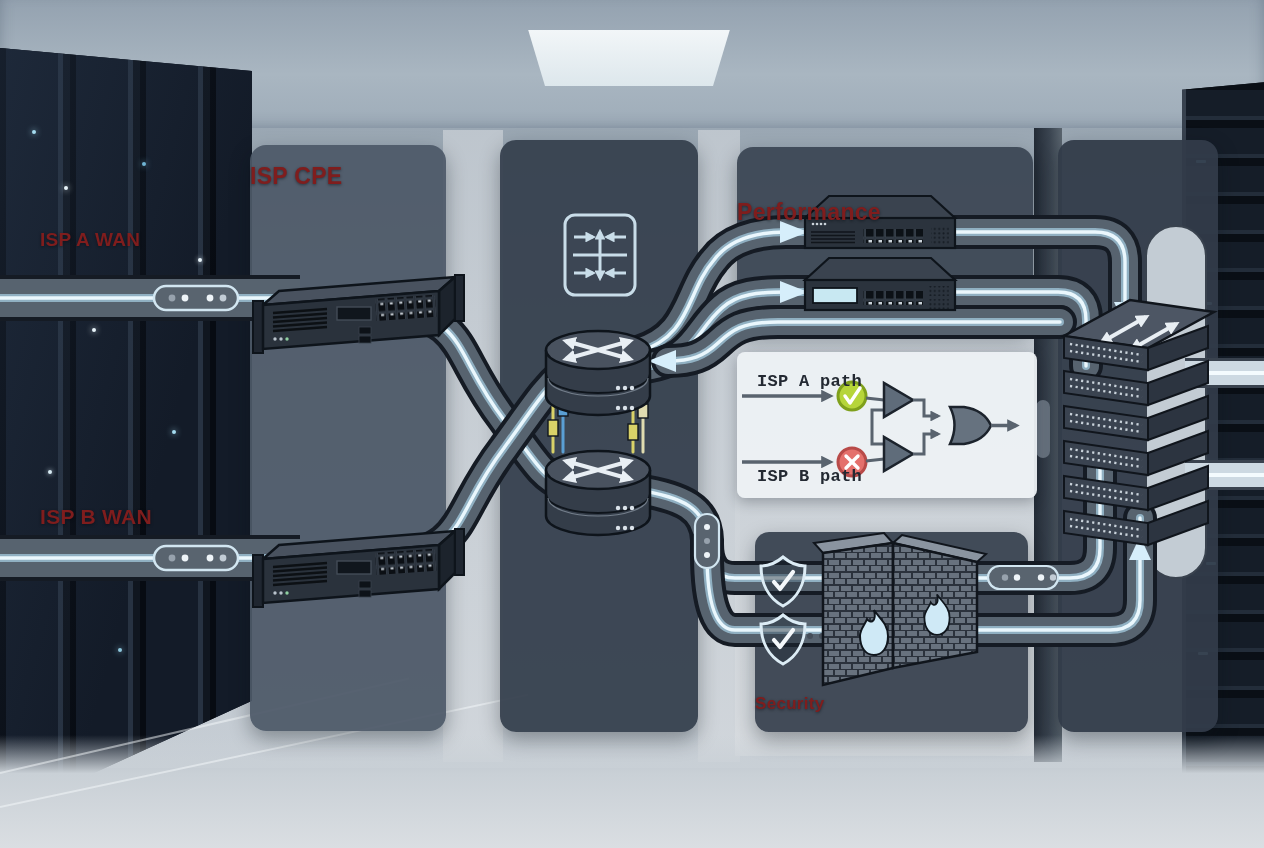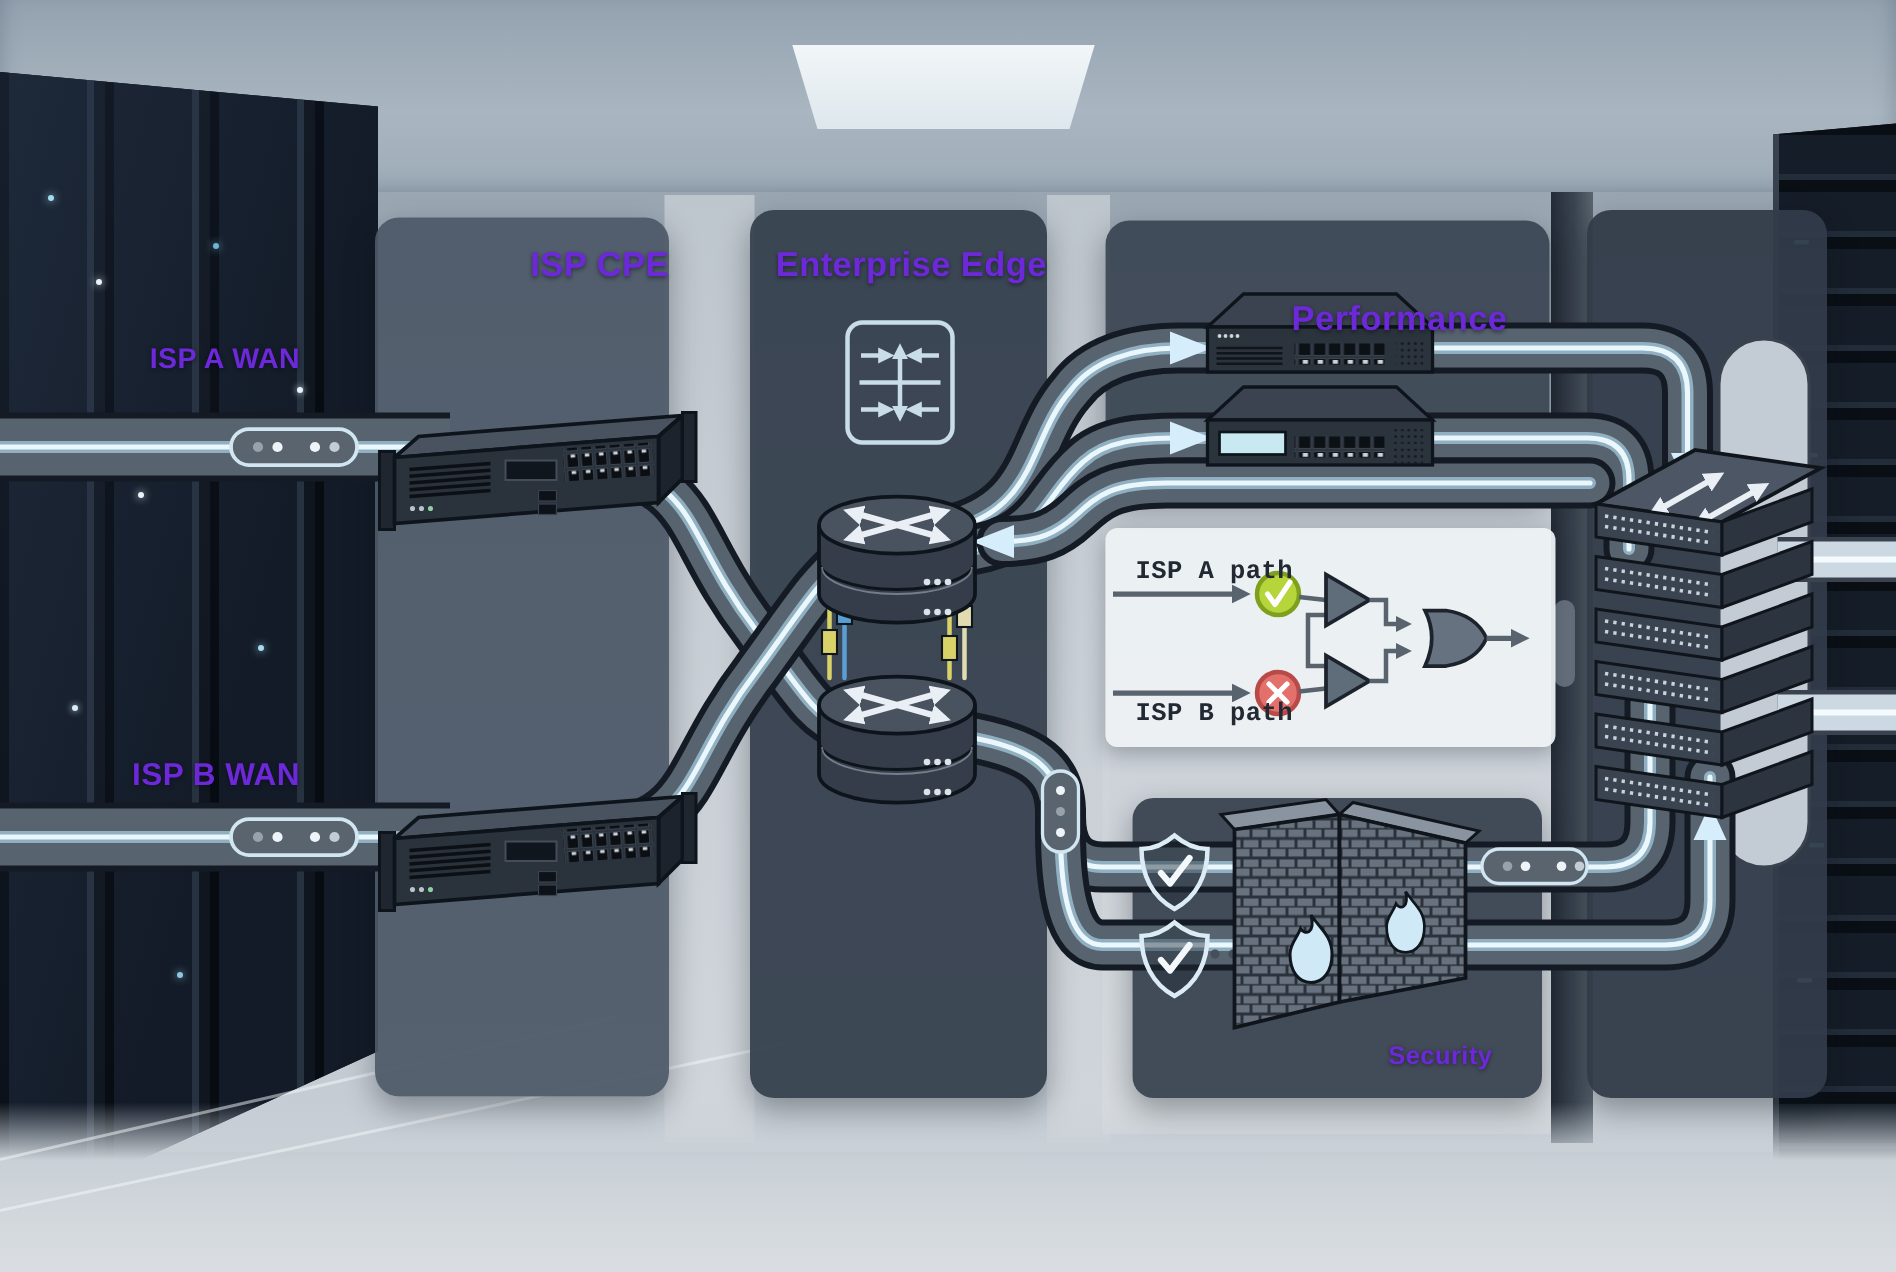--- a/index.html
+++ b/index.html
@@ -41,21 +41,21 @@
   
   .panel{border-radius:16px;box-shadow:0 8px 20px rgba(10,16,24,.35);}
   #p-cpe{left:250px;top:145px;width:196px;height:586px;background:rgba(76,88,103,.93);}
   #p-edge{left:500px;top:140px;width:198px;height:592px;background:rgba(54,64,78,.95);}
   #p-perf{left:737px;top:147px;width:296px;height:183px;background:rgba(60,70,84,.94);}
   #p-logic{left:737px;top:352px;width:300px;height:146px;border-radius:8px;
     background:rgba(237,241,244,.95);box-shadow:0 4px 14px rgba(20,28,38,.3);}
   #p-sec{left:755px;top:532px;width:273px;height:200px;background:rgba(56,66,80,.94);border-radius:14px;}
   #p-dist{left:1058px;top:140px;width:160px;height:592px;background:rgba(49,59,73,.95);}
   
-  .lbl{font-weight:700;color:#6d28d9;text-align:right;letter-spacing:.3px;
+  .lbl{font-weight:700;color:#7f1d1d;text-align:left;letter-spacing:.3px;
     text-shadow:0 1px 3px rgba(6,10,16,.5);}
   .hdr{font-size:23px;line-height:1.15;}
   .dk{color:#232932;text-shadow:none;font-size:17px;text-align:left;font-family:Liberation Mono, monospace;}
   
   .po{fill:none;stroke:#151b24;stroke-width:34;stroke-linejoin:round;stroke-linecap:round;}
   .pf{fill:none;stroke:#57636f;stroke-width:26;stroke-linecap:round;}
   .poW{fill:none;stroke:#151b24;stroke-width:46;stroke-linecap:butt;}
   .pfW{fill:none;stroke:#57636f;stroke-width:38;stroke-linecap:butt;}
   .g1{fill:none;stroke:#a3c9dd;stroke-width:8;opacity:.75;stroke-linecap:round;}
   .g2{fill:none;stroke:#eaf7fd;stroke-width:3.4;stroke-linecap:round;}
@@ -435,18 +435,17 @@
       <path d="M913 400 L924 400 L924 416 L938 416" fill="none" stroke="#59636e" stroke-width="3" marker-end="url(#md)"></path>
       <path d="M913 454 L924 454 L924 434 L938 434" fill="none" stroke="#59636e" stroke-width="3" marker-end="url(#md)"></path>
       <path d="M950 407 Q959 425 950 444 L964 444 Q984 441 991 425.5 Q984 410 964 407 Z" fill="#66727f" stroke="#1c232c" stroke-width="2.5"></path>
       <line x1="991" y1="425.5" x2="1016" y2="425.5" stroke="#59636e" stroke-width="3.5" marker-end="url(#md)"></line>
     </g>
   </svg>
 
   <div class="abs lbl" style="left:40px;top:229px;width:160px;font-size:19px;">ISP A WAN</div>
   <div class="abs lbl" style="left:40px;top:505px;width:160px;font-size:21px;">ISP B WAN</div>
   <div class="abs lbl hdr" style="left:250px;top:163px;width:196px;">ISP CPE</div>
-  <div class="abs lbl hdr" style="left:500px;top:163px;width:198px;">Enterprise Edge</div>
   <div class="abs lbl hdr" style="left:737px;top:163px;width:268px;margin-top:36px;">Performance</div>
   <div class="abs lbl" style="left:755px;top:694px;width:240px;font-size:17px;">Security</div>
   <div class="abs lbl dk" style="left:757px;top:372px;width:110px;">ISP A path</div>
   <div class="abs lbl dk" style="left:757px;top:439px;width:110px;margin-top:28px;">ISP B path</div>
 </div>
 
 </body></html>

